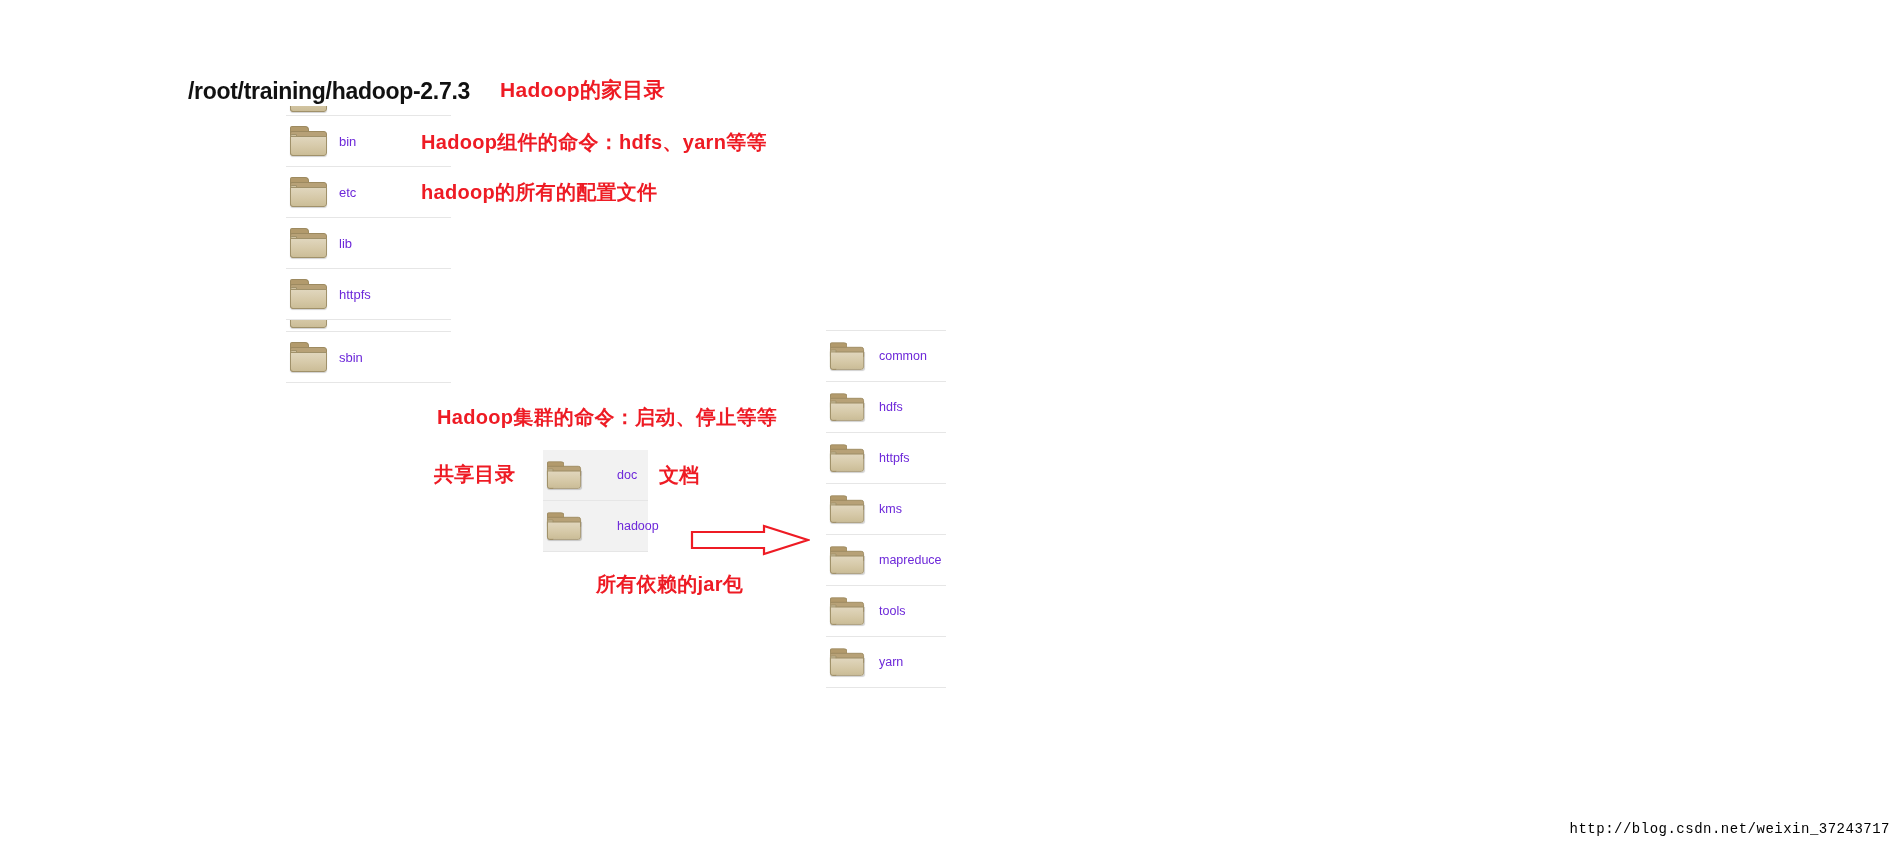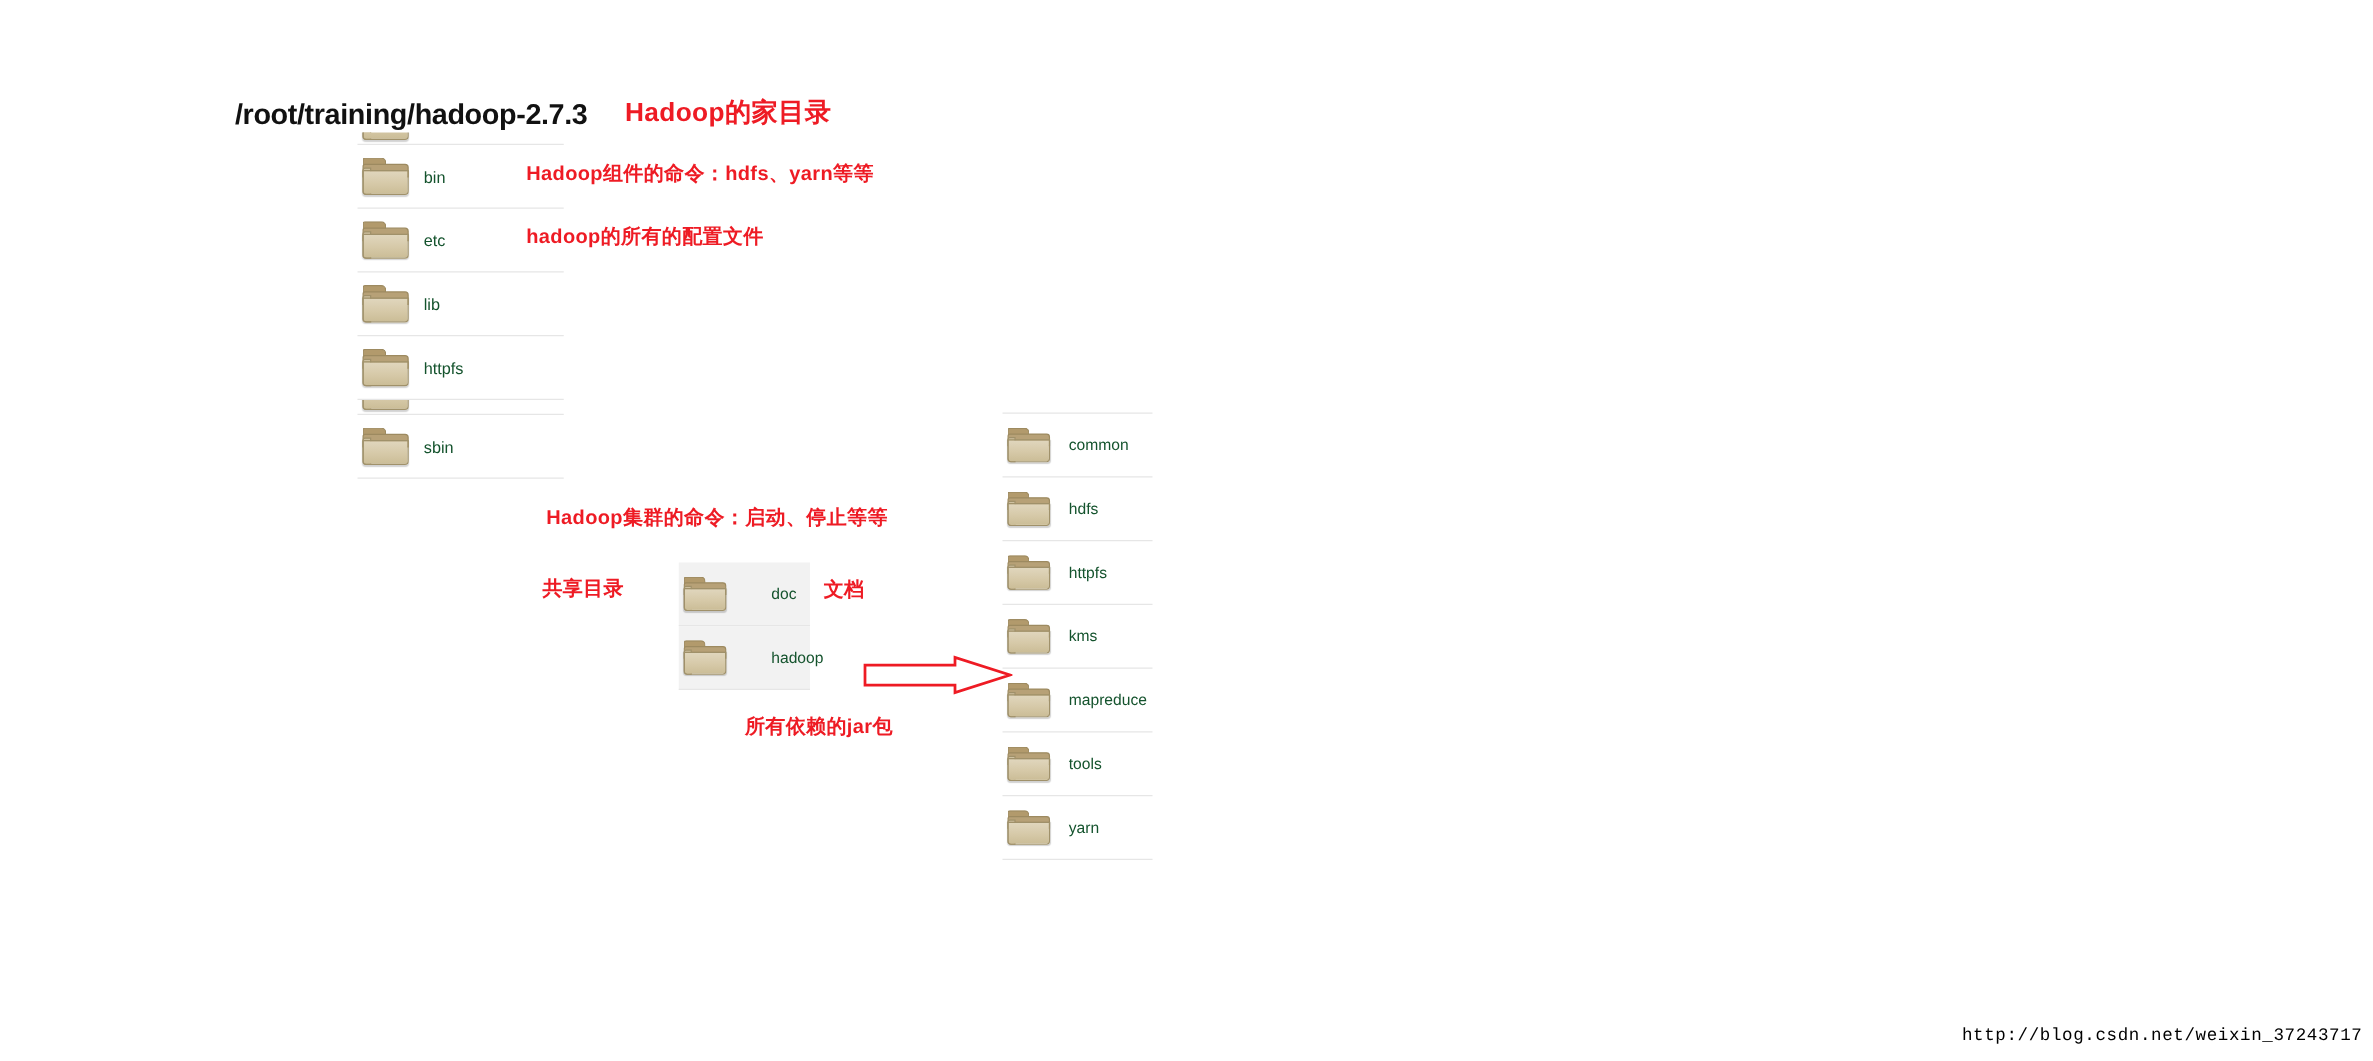--- a/index.html
+++ b/index.html
@@ -26,38 +26,38 @@
     letter-spacing: -0.3px;
     white-space: nowrap;
   }
 
   
   .annot {
     position: absolute;
     color: #ee1b24;
     font-weight: bold;
     white-space: nowrap;
-    font-size: 16px;
+    font-size: 20px;
     letter-spacing: 0.3px;
   }
 
   
   .col {
     position: absolute;
   }
   .file-row {
     display: flex;
     align-items: center;
     box-sizing: border-box;
     border-bottom: 1px solid #e6e6e6;
     background: transparent;
   }
   .file-row .fname {
     font-size: 13px;
-    color: #14532d;
+    color: #6d28d9;
     font-family: "Liberation Sans", sans-serif;
     white-space: nowrap;
   }
 
   
   .folder {
     position: relative;
     width: 38px;
     height: 31px;
     flex: 0 0 38px;
@@ -134,21 +134,21 @@
     height: 31px;
   }
 
   
   #col-mid { left: 543px; top: 450px; width: 105px; }
   #col-mid .file-row { height: 51px; padding-left: 4px; background: #f2f2f2; }
   #col-mid .folder { transform: scale(0.92); transform-origin: left center; }
   #col-mid .file-row .fname { font-size: 12.5px; margin-left: 21px; }
 
   
-  #col-right { left: 802px; top: 330px; width: 120px; text-align: center; }
+  #col-right { left: 826px; top: 330px; width: 120px; text-align: center; }
   #col-right .file-row { height: 51px; padding-left: 4px; }
   #col-right .folder { transform: scale(0.92); transform-origin: left center; }
   #col-right .file-row .fname { font-size: 12.5px; }
   #col-right .top-edge {
     height: 1px;
     background: #e6e6e6;
   }
 
   
   #arrow-wrap {

